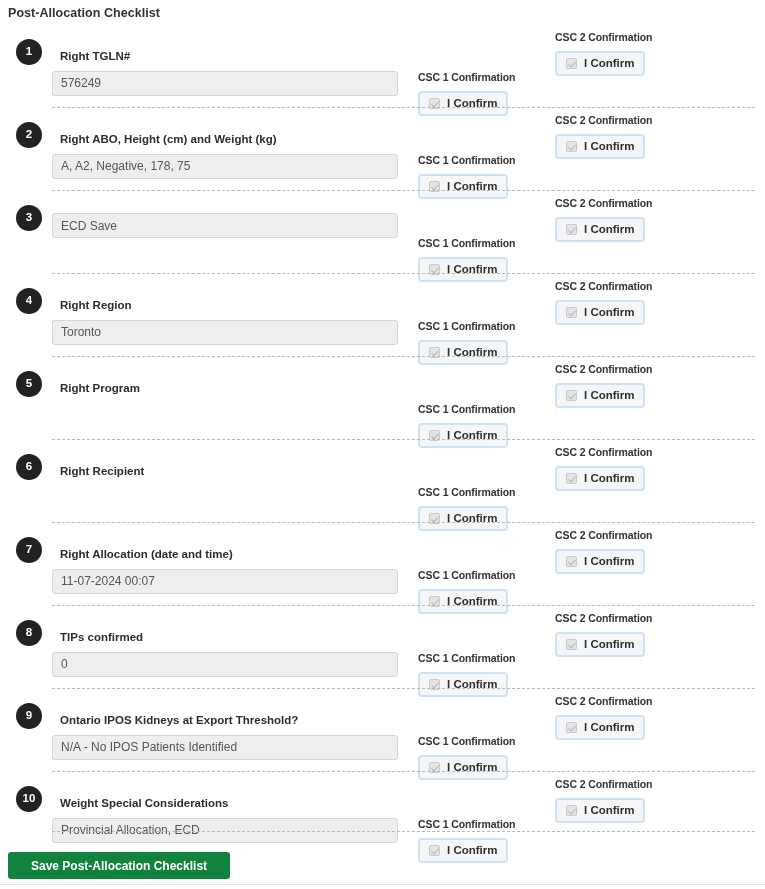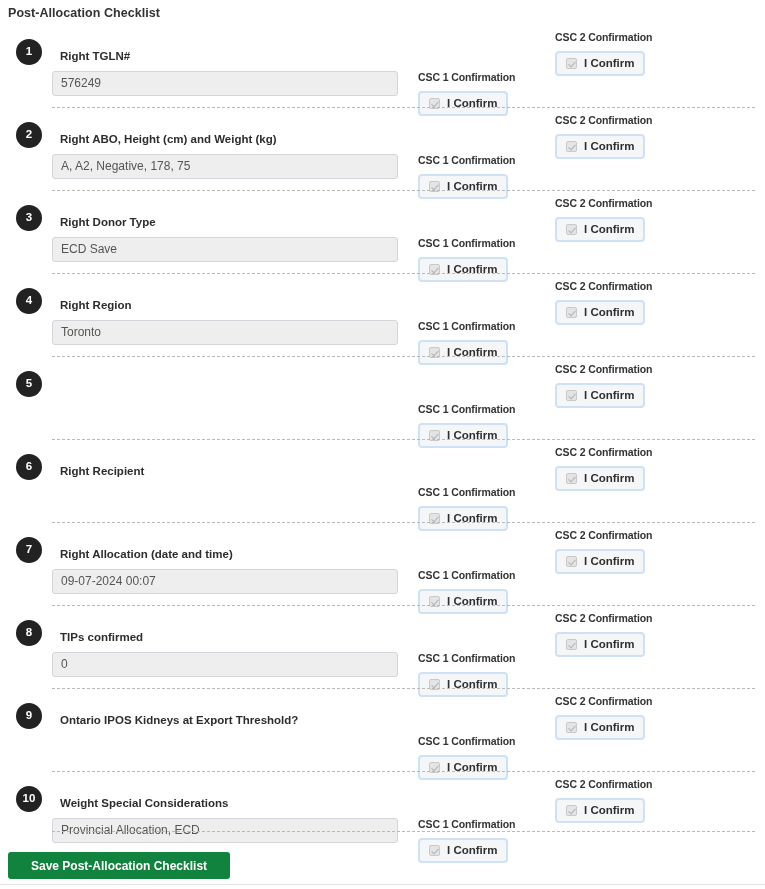--- a/index.html
+++ b/index.html
@@ -253,21 +253,20 @@
           </div></div>
         <div class="confirm-col csc2"><div class="confirm-title">CSC 2 Confirmation</div><div class="confirm-btn">
             <span class="confirm-check"></span>
             <span class="confirm-label">I Confirm</span>
           </div></div>
       </div>
       <div class="row">
         <div class="row-sep"></div>
         <div class="badge">3</div>
         <div class="field-col">
-          <div class="field-label">Right Donor Type</div>
           <div class="field-input">ECD Save</div>
         </div>
         <div class="confirm-col csc1"><div class="confirm-title">CSC 1 Confirmation</div><div class="confirm-btn">
             <span class="confirm-check"></span>
             <span class="confirm-label">I Confirm</span>
           </div></div>
         <div class="confirm-col csc2"><div class="confirm-title">CSC 2 Confirmation</div><div class="confirm-btn">
             <span class="confirm-check"></span>
             <span class="confirm-label">I Confirm</span>
           </div></div>
@@ -284,20 +283,24 @@
             <span class="confirm-label">I Confirm</span>
           </div></div>
         <div class="confirm-col csc2"><div class="confirm-title">CSC 2 Confirmation</div><div class="confirm-btn">
             <span class="confirm-check"></span>
             <span class="confirm-label">I Confirm</span>
           </div></div>
       </div>
       <div class="row">
         <div class="row-sep"></div>
         <div class="badge">5</div>
+        <div class="field-col">
+          <div class="field-label">Right Program</div>
+          <div class="field-input is-hidden"></div>
+        </div>
         <div class="confirm-col csc1"><div class="confirm-title">CSC 1 Confirmation</div><div class="confirm-btn">
             <span class="confirm-check"></span>
             <span class="confirm-label">I Confirm</span>
           </div></div>
         <div class="confirm-col csc2"><div class="confirm-title">CSC 2 Confirmation</div><div class="confirm-btn">
             <span class="confirm-check"></span>
             <span class="confirm-label">I Confirm</span>
           </div></div>
       </div>
       <div class="row">
@@ -314,21 +317,21 @@
         <div class="confirm-col csc2"><div class="confirm-title">CSC 2 Confirmation</div><div class="confirm-btn">
             <span class="confirm-check"></span>
             <span class="confirm-label">I Confirm</span>
           </div></div>
       </div>
       <div class="row">
         <div class="row-sep"></div>
         <div class="badge">7</div>
         <div class="field-col">
           <div class="field-label">Right Allocation (date and time)</div>
-          <div class="field-input">09-07-2024 00:07</div>
+          <div class="field-input">11-07-2024 00:07</div>
         </div>
         <div class="confirm-col csc1"><div class="confirm-title">CSC 1 Confirmation</div><div class="confirm-btn">
             <span class="confirm-check"></span>
             <span class="confirm-label">I Confirm</span>
           </div></div>
         <div class="confirm-col csc2"><div class="confirm-title">CSC 2 Confirmation</div><div class="confirm-btn">
             <span class="confirm-check"></span>
             <span class="confirm-label">I Confirm</span>
           </div></div>
       </div>
@@ -346,20 +349,21 @@
         <div class="confirm-col csc2"><div class="confirm-title">CSC 2 Confirmation</div><div class="confirm-btn">
             <span class="confirm-check"></span>
             <span class="confirm-label">I Confirm</span>
           </div></div>
       </div>
       <div class="row">
         <div class="row-sep"></div>
         <div class="badge">9</div>
         <div class="field-col">
           <div class="field-label">Ontario IPOS Kidneys at Export Threshold?</div>
+          <div class="field-input">N/A - No IPOS Patients Identified</div>
         </div>
         <div class="confirm-col csc1"><div class="confirm-title">CSC 1 Confirmation</div><div class="confirm-btn">
             <span class="confirm-check"></span>
             <span class="confirm-label">I Confirm</span>
           </div></div>
         <div class="confirm-col csc2"><div class="confirm-title">CSC 2 Confirmation</div><div class="confirm-btn">
             <span class="confirm-check"></span>
             <span class="confirm-label">I Confirm</span>
           </div></div>
       </div>

